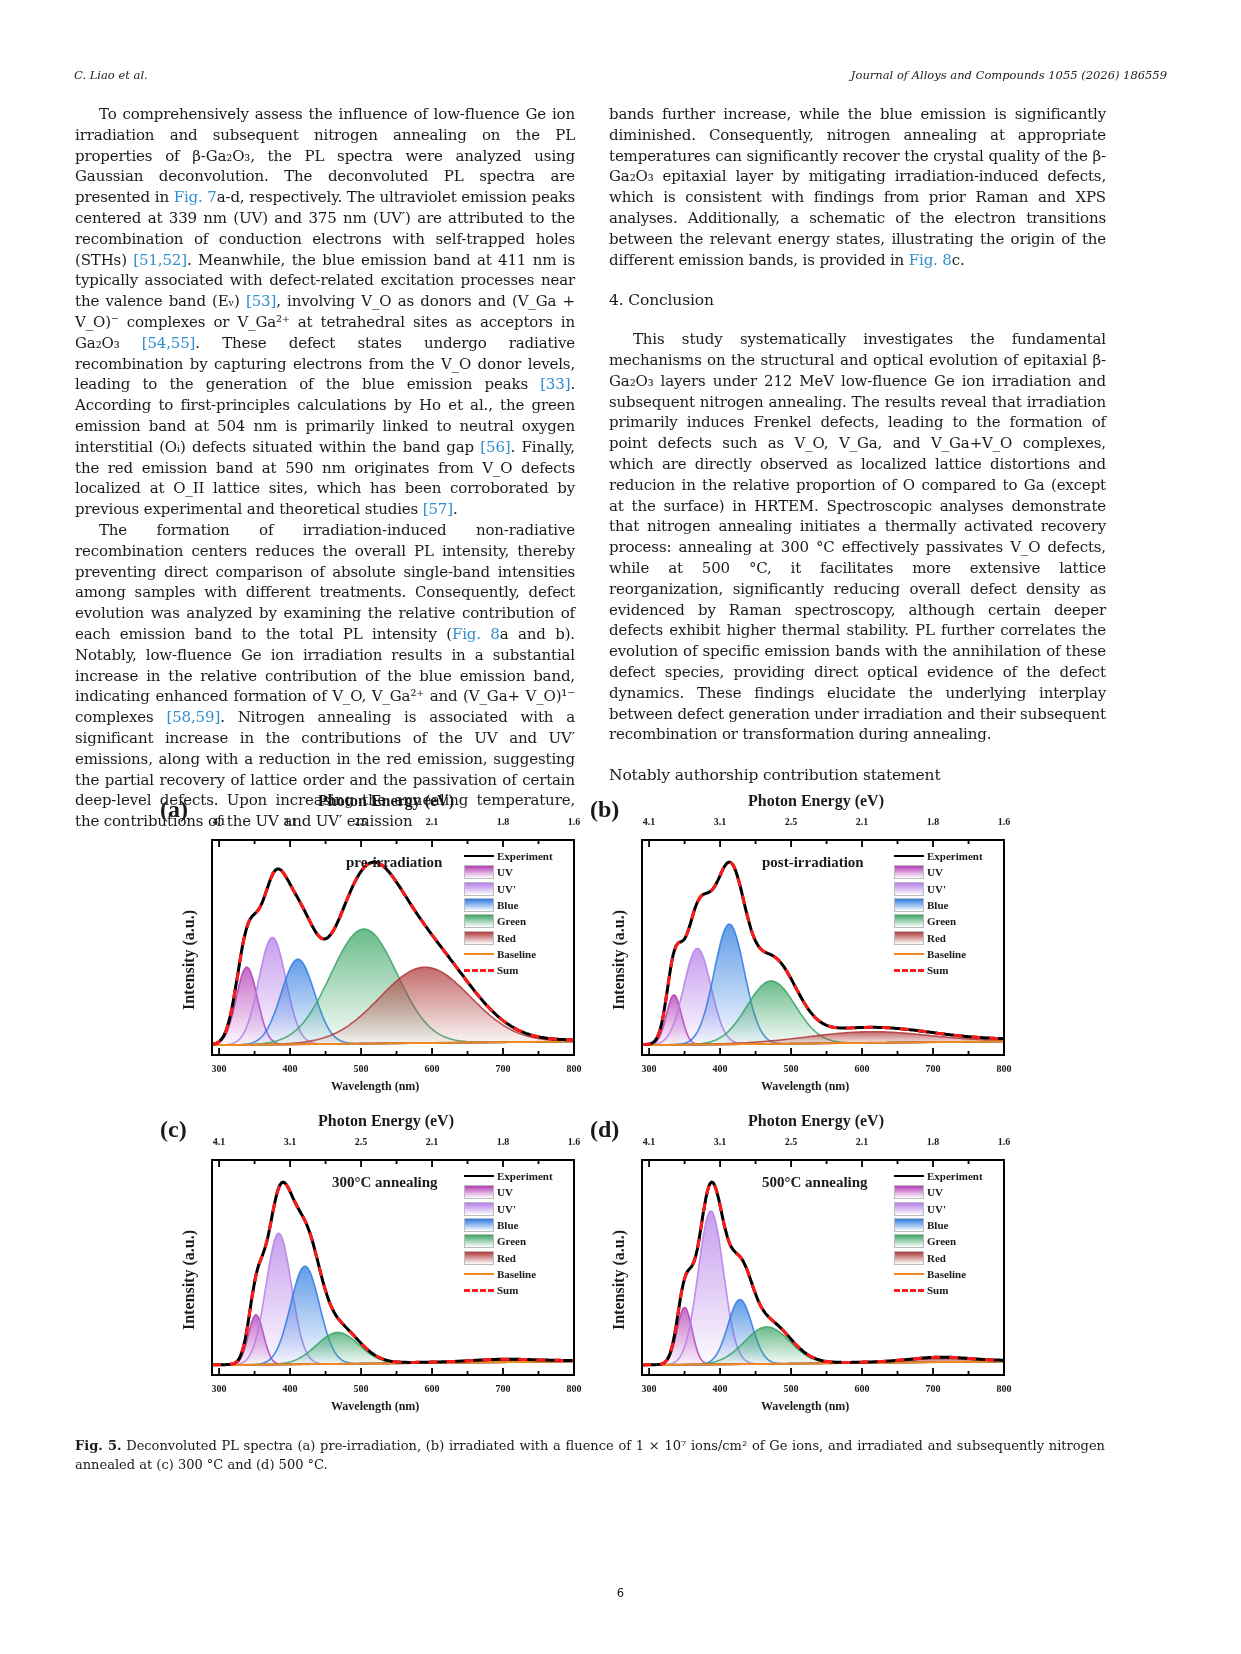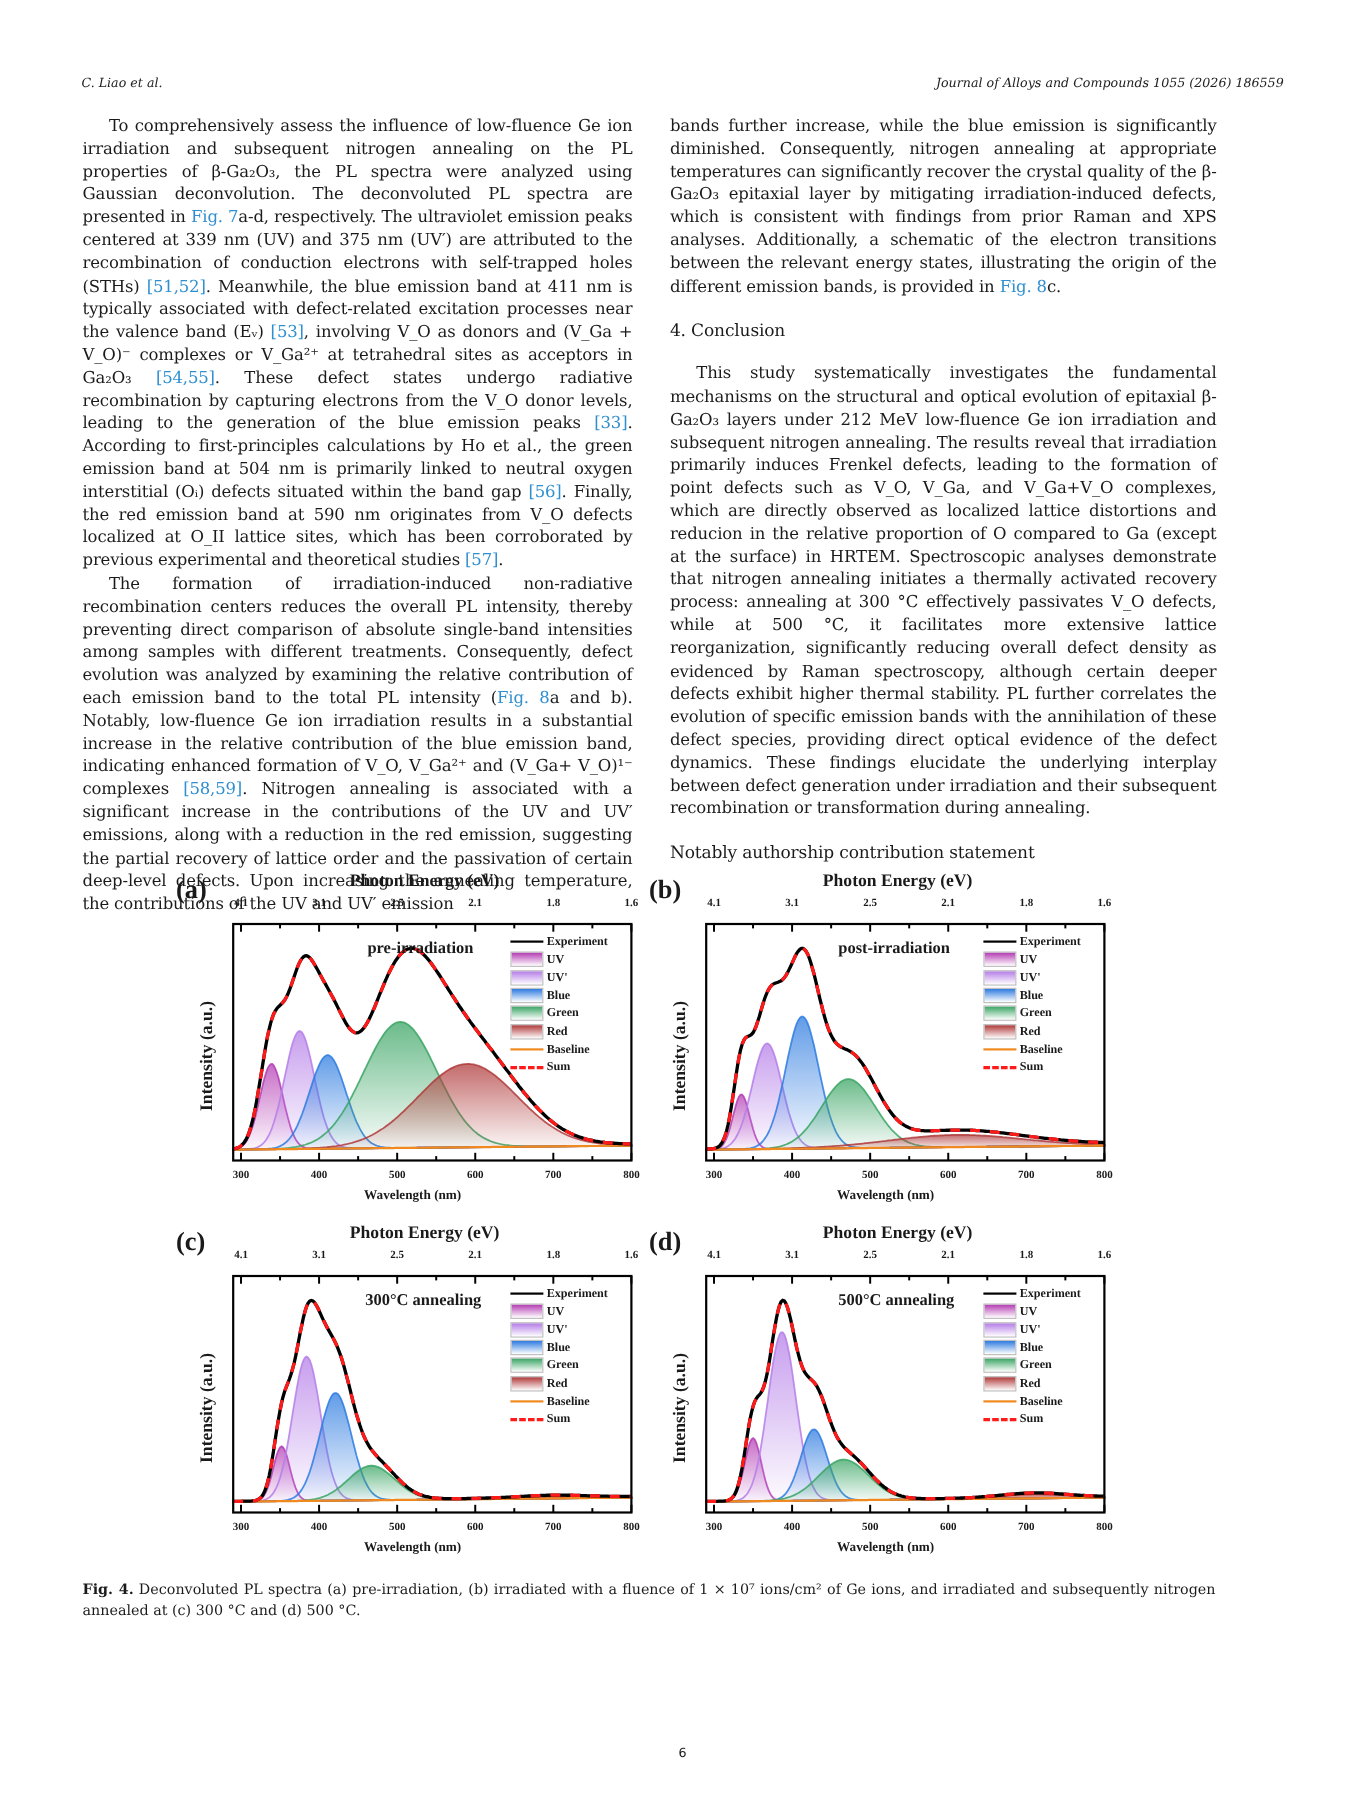--- a/index.html
+++ b/index.html
@@ -129,21 +129,21 @@
       <div class="tick" style="left: 353.02px; top: 26px;">1.8</div>
       <div class="tick" style="left: 424px; top: 26px;">1.6</div>
       <div class="tick" style="left: 69.098px; top: 273px;">300</div>
       <div class="tick" style="left: 140.078px; top: 273px;">400</div>
       <div class="tick" style="left: 211.059px; top: 273px;">500</div>
       <div class="tick" style="left: 282.039px; top: 273px;">600</div>
       <div class="tick" style="left: 353.02px; top: 273px;">700</div>
       <div class="tick" style="left: 424px; top: 273px;">800</div>
       <div class="xlab" style="left: 181px; top: 289px;">Wavelength (nm)</div>
       <div class="ylab" style="left: 30px; top: 219.5px;">Intensity (a.u.)</div>
-      <div class="ann" style="left: 184px; top: 64px;">pre-irradiation</div>
+      <div class="ann" style="left: 196px; top: 64px;">pre-irradiation</div>
       <div class="legend" style="left: 314px; top: 58px;">
         <div class="lg-row">
           <div class="lg-line" style="border-top: 2.5px solid rgb(0, 0, 0);"></div>
           <span>Experiment</span>
         </div>
         <div class="lg-row">
           <div class="lg-sw" style="background: linear-gradient(rgb(180, 60, 180), rgb(255, 255, 255));"></div>
           <span>UV</span>
         </div>
         <div class="lg-row">
@@ -492,16 +492,16 @@
         </div>
         <div class="lg-row">
           <div class="lg-line" style="border-top: 3px dashed rgb(255, 26, 26);"></div>
           <span>Sum</span>
         </div>
       </div>
     </div>
   </div>
 
 <div class="caption">
-  <b>Fig. 4.</b><span> Deconvoluted PL spectra (a) pre-irradiation, (b) irradiated with a fluence of 1 × 10⁷ ions/cm² of Ge ions, and irradiated and subsequently nitrogen annealed at (c) 300 °C and (d) 500 °C.</span>
+  <b>Fig. 5.</b><span> Deconvoluted PL spectra (a) pre-irradiation, (b) irradiated with a fluence of 1 × 10⁷ ions/cm² of Ge ions, and irradiated and subsequently nitrogen annealed at (c) 300 °C and (d) 500 °C.</span>
 </div>
 
 <div class="pagenum">6</div>
 
 </body></html>

